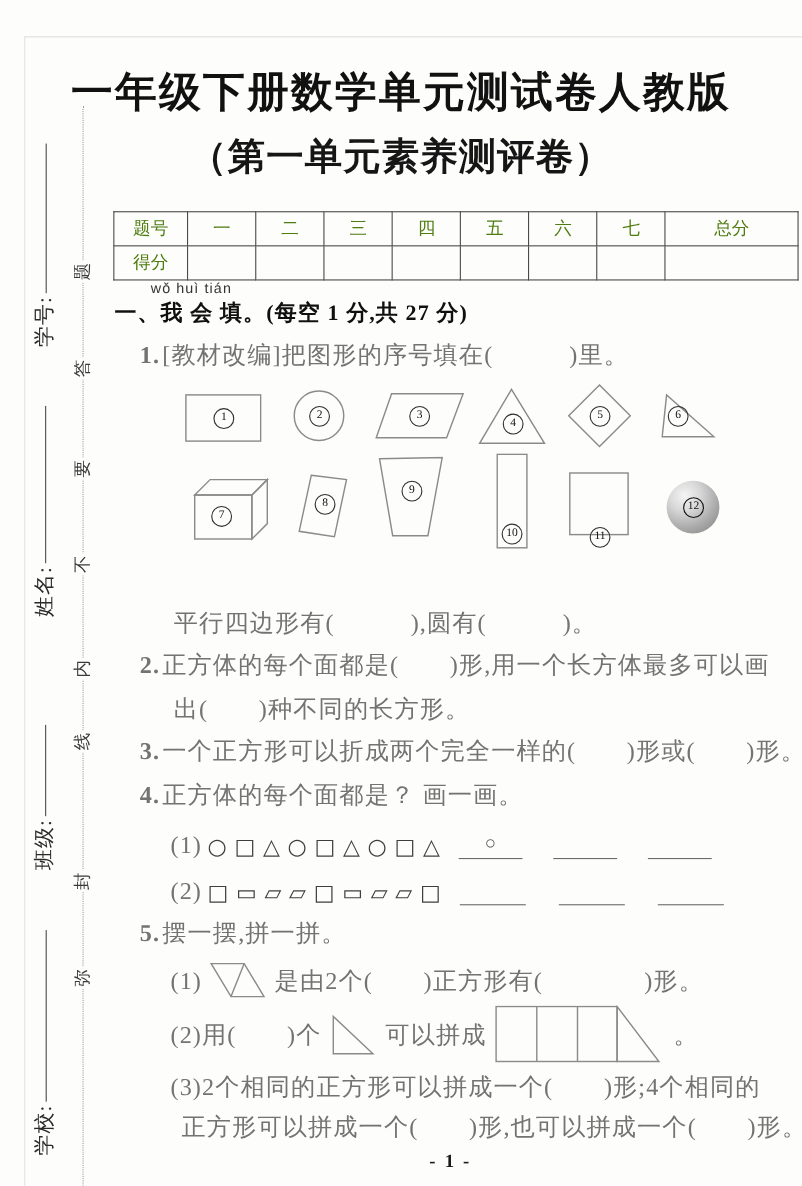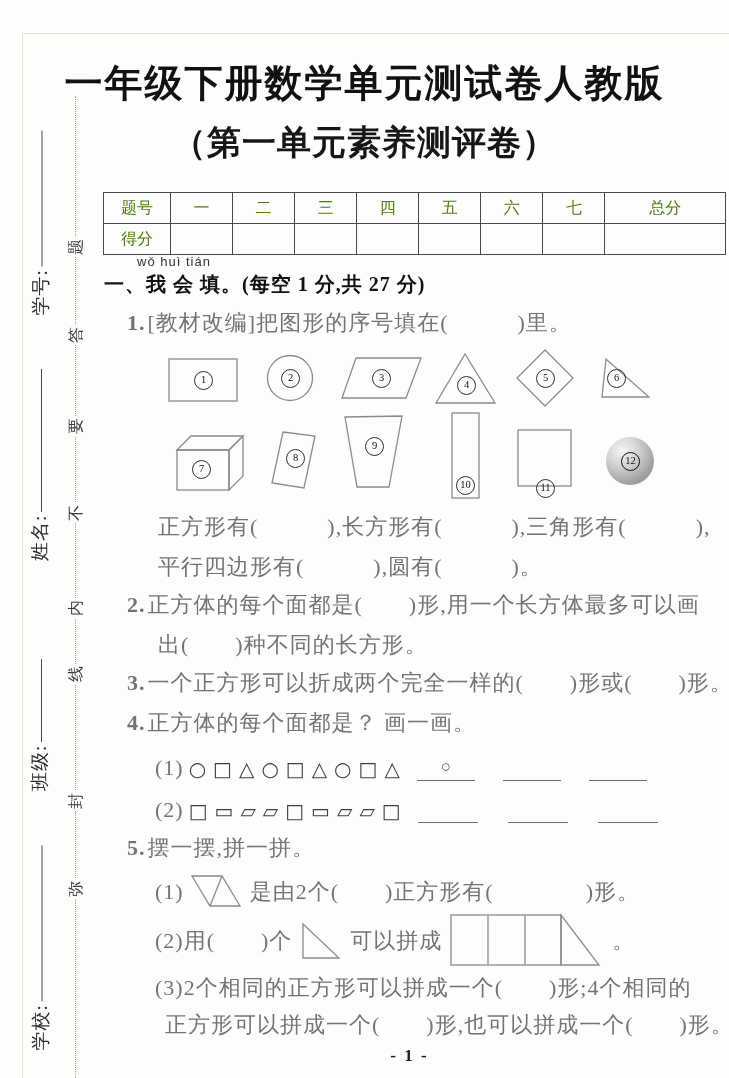--- a/index.html
+++ b/index.html
@@ -189,21 +189,20 @@
     <svg width="56" height="59">
         <rect class="sh" x="1" y="1" width="53" height="56"></rect>
       </svg>
     <span class="badge" style="left:19px; top:22px;margin-top:28px;">11</span>
   </div>
   <div class="shape" style="left:606px; top:437px;">
     <div class="ball"></div>
     <span class="badge" style="left:15px; top:15px; border-color:#111;">12</span>
   </div>
 
-  <div class="abs qline" style="left:158px; top:512px;">正方形有(　　　),长方形有(　　　),三角形有(　　　),</div>
   <div class="abs qline" style="left:158px; top:552px;text-align:right;">平行四边形有(　　　),圆有(　　　)。</div>
 
   <div class="abs qline" style="left:127px; top:590px;">
     <span class="qnum">2.</span><span>正方体的每个面都是(　　)形,用一个长方体最多可以画</span>
   </div>
   <div class="abs qline" style="left:158px; top:630px;">出(　　)种不同的长方形。</div>
 
   <div class="abs qline" style="left:127px; top:668px;">
     <span class="qnum">3.</span><span>一个正方形可以折成两个完全一样的(　　)形或(　　)形。</span>
   </div>

